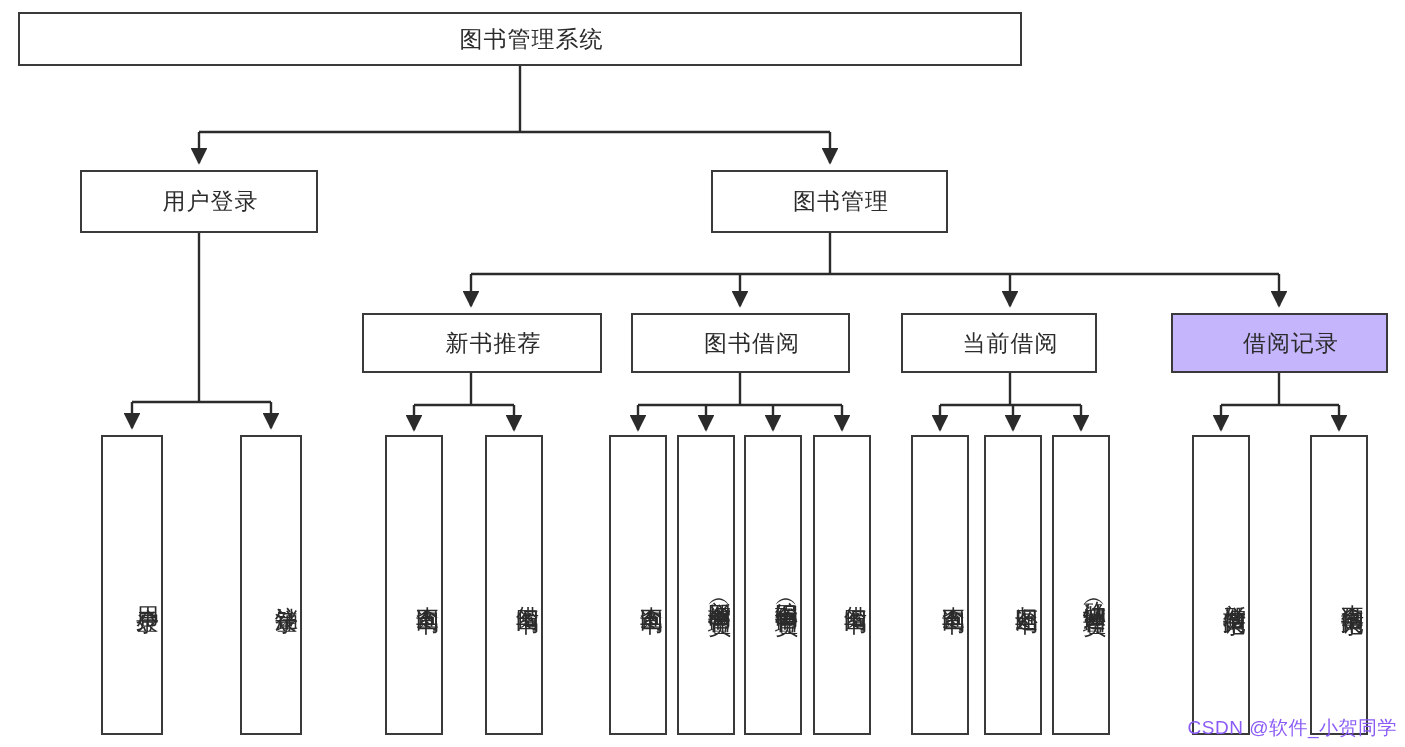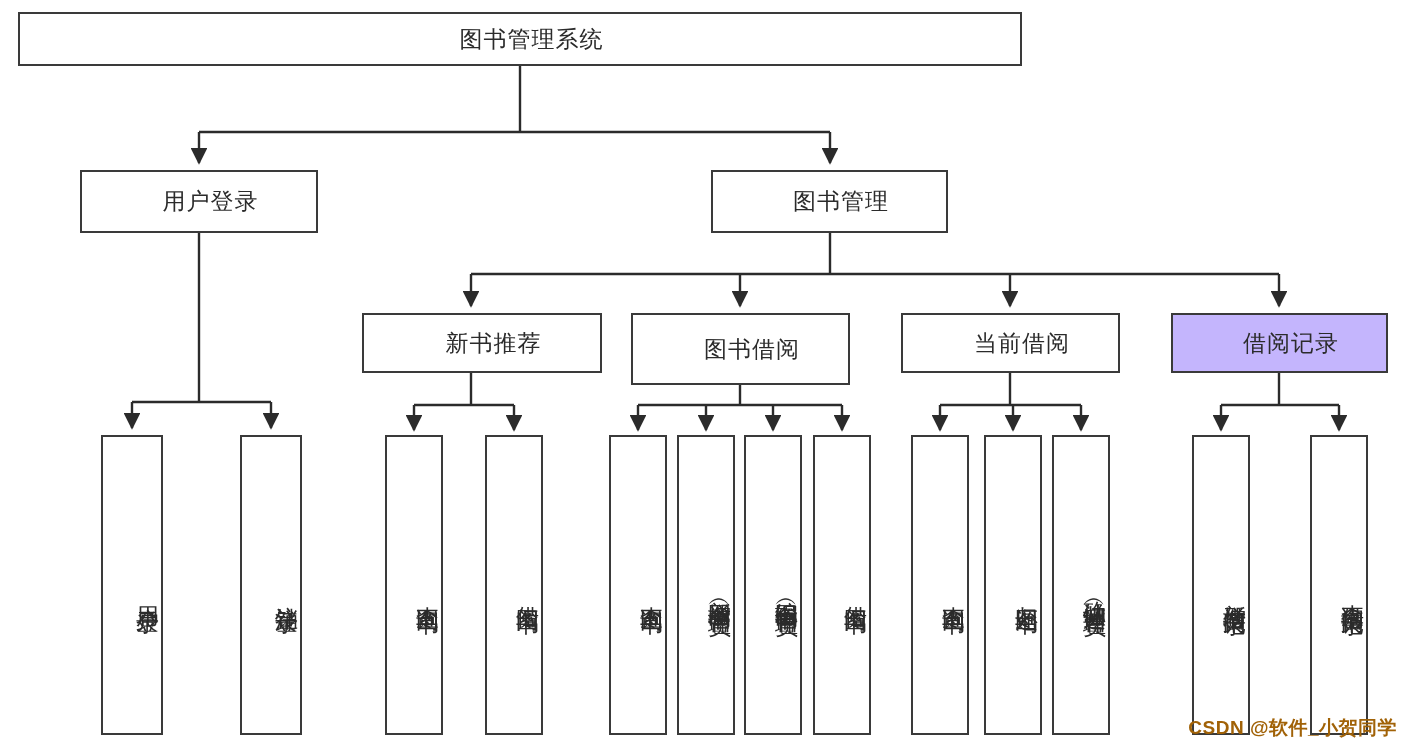--- a/index.html
+++ b/index.html
@@ -126,24 +126,24 @@
   <div class="node horizontal" id="node-l2-0" style="left: 80px; top: 170px; width: 238px; height: 63px; border-color: rgb(58, 58, 58); background: rgb(255, 255, 255); color: rgb(43, 43, 43);">
     <span class="label">用户登录</span>
   </div>
   <div class="node horizontal" id="node-l2-1" style="left: 711px; top: 170px; width: 237px; height: 63px; border-color: rgb(58, 58, 58); background: rgb(255, 255, 255); color: rgb(43, 43, 43);">
     <span class="label">图书管理</span>
   </div>
 
   <div class="node horizontal" id="node-l3-0" style="left: 362px; top: 313px; width: 240px; height: 60px; border-color: rgb(58, 58, 58); background: rgb(255, 255, 255); color: rgb(43, 43, 43);">
     <span class="label">新书推荐</span>
   </div>
-  <div class="node horizontal" id="node-l3-1" style="left: 631px; top: 313px; width: 219px; height: 72px; border-color: rgb(58, 58, 58); background: rgb(255, 255, 255); color: rgb(43, 43, 43);">
+  <div class="node horizontal" id="node-l3-1" style="left: 631px; top: 313px; width: 219px; height: 60px; border-color: rgb(58, 58, 58); background: rgb(255, 255, 255); color: rgb(43, 43, 43);">
     <span class="label">图书借阅</span>
   </div>
-  <div class="node horizontal" id="node-l3-2" style="left: 901px; top: 313px; width: 219px; height: 60px; border-color: rgb(58, 58, 58); background: rgb(255, 255, 255); color: rgb(43, 43, 43);">
+  <div class="node horizontal" id="node-l3-2" style="left: 901px; top: 313px; width: 196px; height: 60px; border-color: rgb(58, 58, 58); background: rgb(255, 255, 255); color: rgb(43, 43, 43);">
     <span class="label">当前借阅</span>
   </div>
   <div class="node horizontal" id="node-l3-3" style="left: 1171px; top: 313px; width: 217px; height: 60px; border-color: rgb(58, 58, 58); background: #c4b5fd; color: rgb(43, 43, 43);">
     <span class="label">借阅记录</span>
   </div>
 
   <div class="node vertical" id="node-leaf-0" style="left: 101px; top: 435px; width: 62px; height: 300px; border-color: rgb(58, 58, 58); background: rgb(255, 255, 255); color: rgb(43, 43, 43);">
     <span class="label">用户登录</span>
   </div>
   <div class="node vertical" id="node-leaf-1" style="left: 240px; top: 435px; width: 62px; height: 300px; border-color: rgb(58, 58, 58); background: rgb(255, 255, 255); color: rgb(43, 43, 43);">
@@ -176,14 +176,14 @@
   <div class="node vertical" id="node-leaf-10" style="left: 1052px; top: 435px; width: 58px; height: 300px; border-color: rgb(58, 58, 58); background: rgb(255, 255, 255); color: rgb(43, 43, 43);">
     <span class="label">确认归还（管理员）</span>
   </div>
   <div class="node vertical" id="node-leaf-11" style="left: 1192px; top: 435px; width: 58px; height: 300px; border-color: rgb(58, 58, 58); background: rgb(255, 255, 255); color: rgb(43, 43, 43);">
     <span class="label">新增借阅记录</span>
   </div>
   <div class="node vertical" id="node-leaf-12" style="left: 1310px; top: 435px; width: 58px; height: 300px; border-color: rgb(58, 58, 58); background: rgb(255, 255, 255); color: rgb(43, 43, 43);">
     <span class="label">查询借阅记录</span>
   </div>
 
-  <div class="watermark" style="color: #a16207; font-weight: bold;">CSDN @软件_小贺同学</div>
+  <div class="watermark" style="color: #8b5cf6;">CSDN @软件_小贺同学</div>
 </div>
 
 </body></html>

